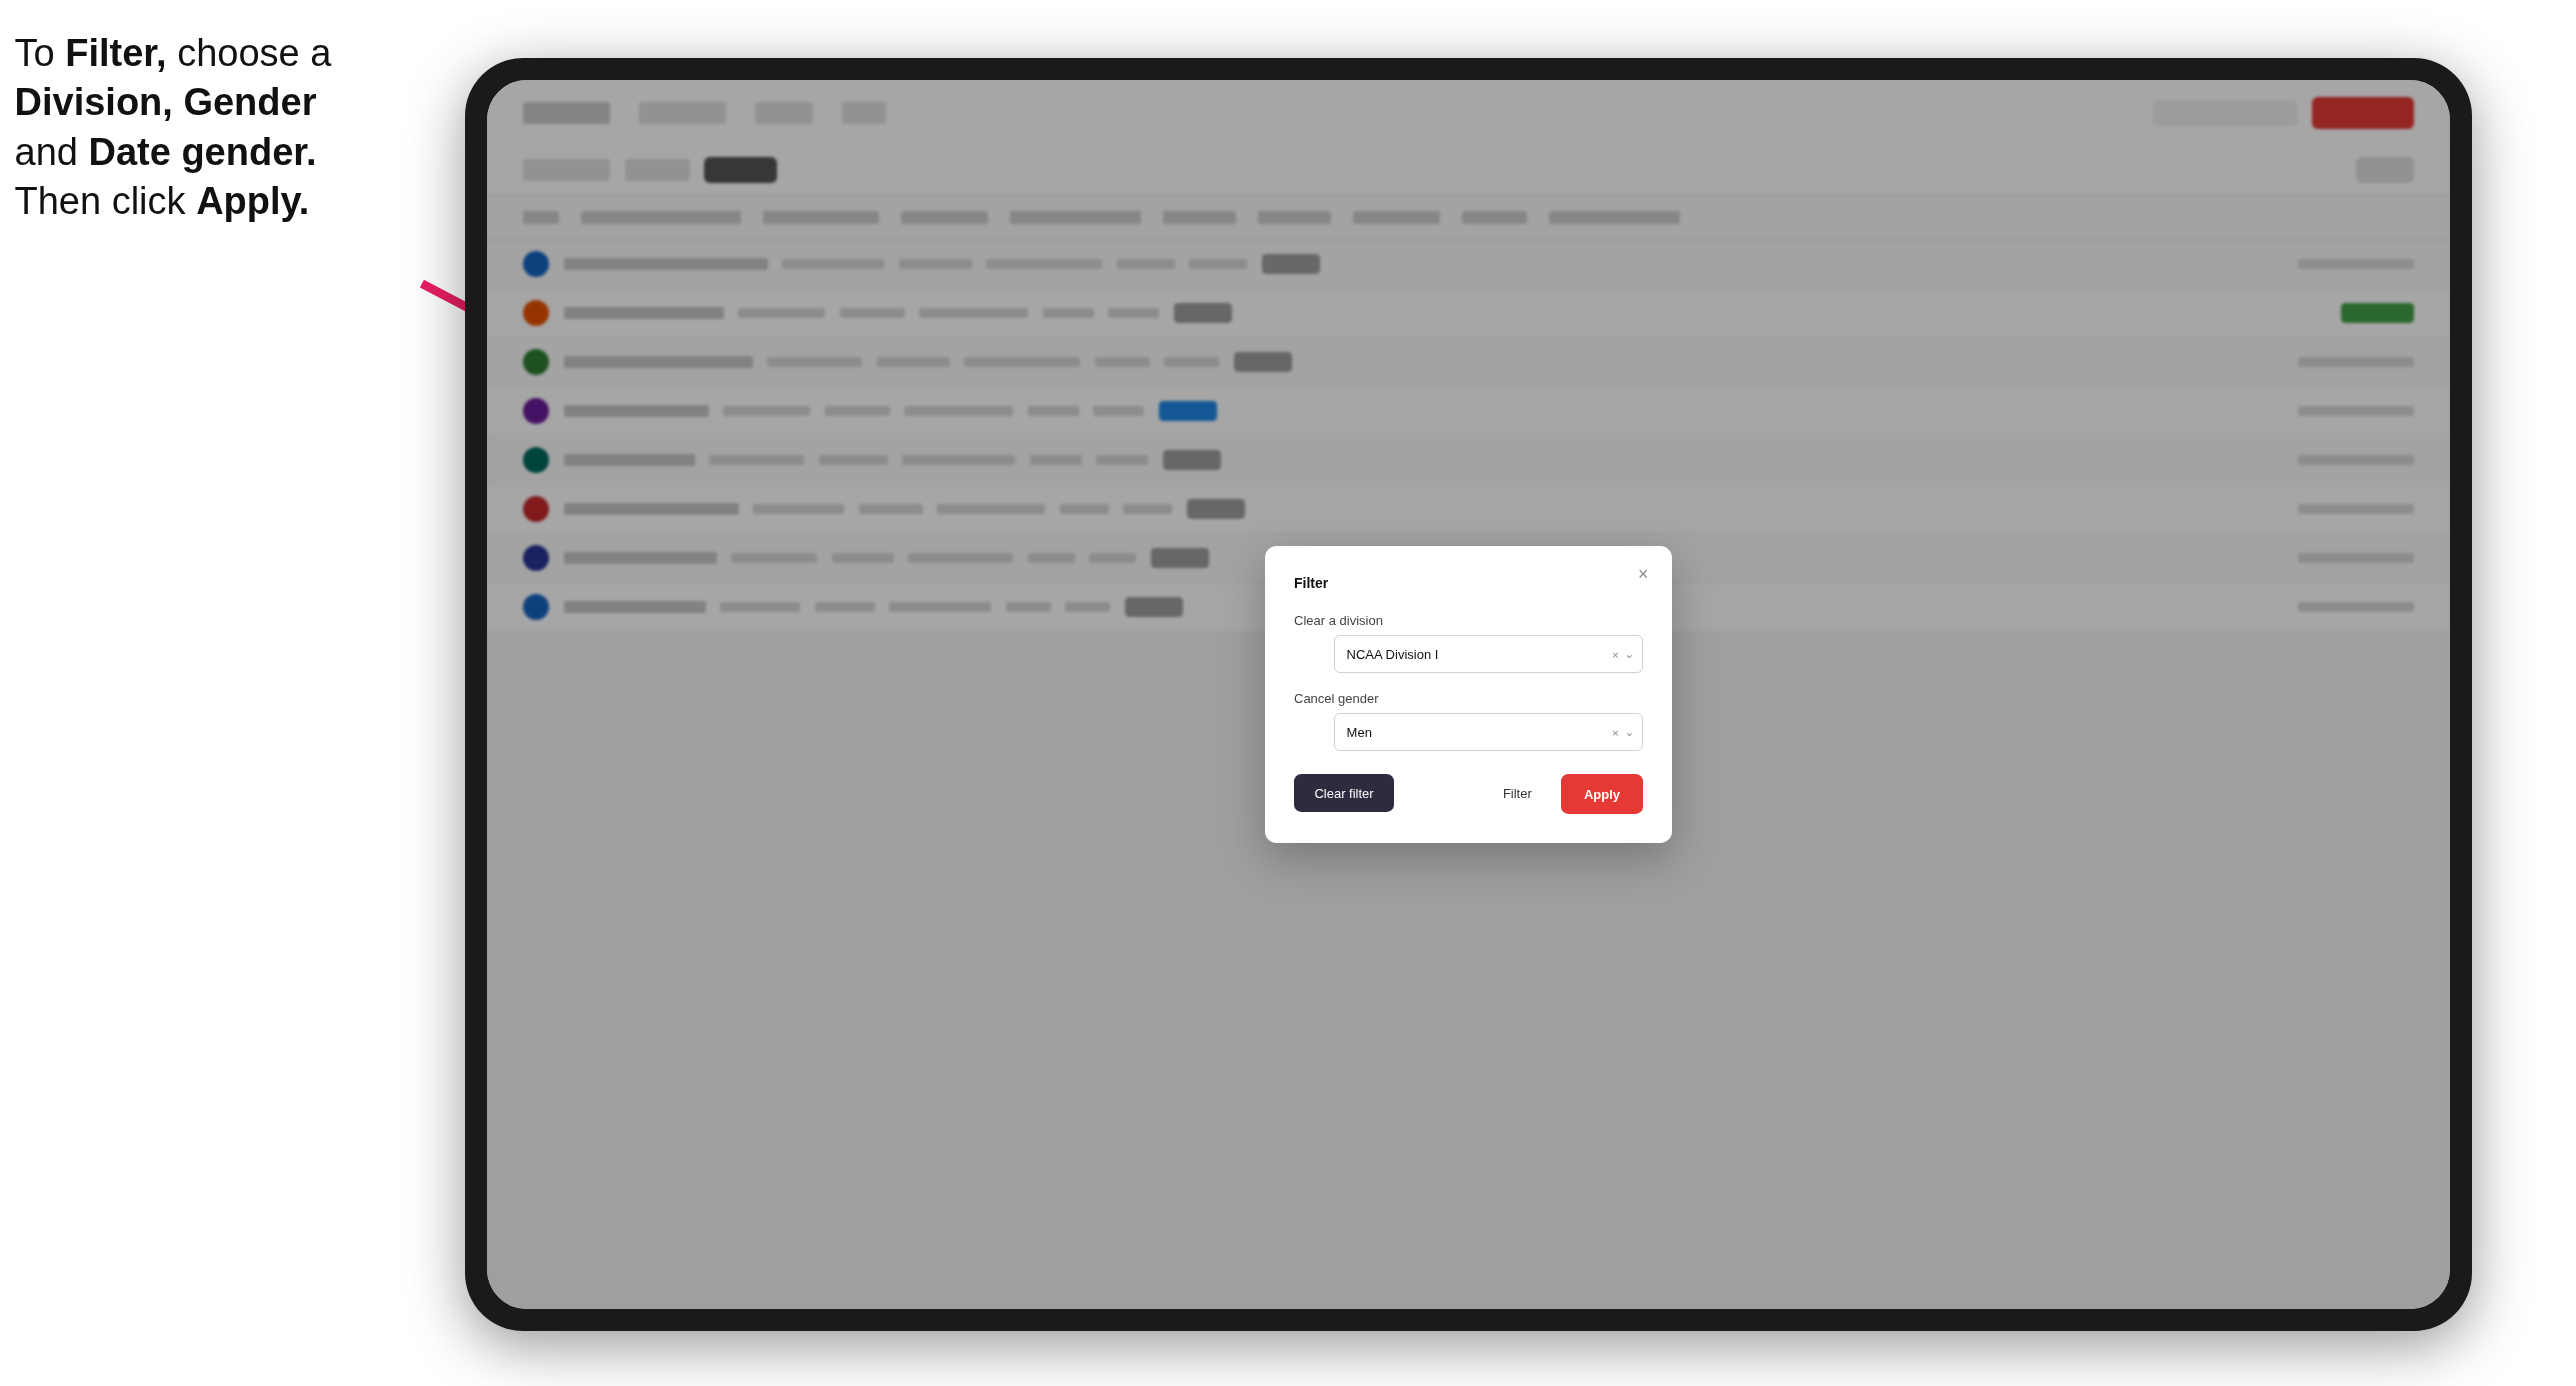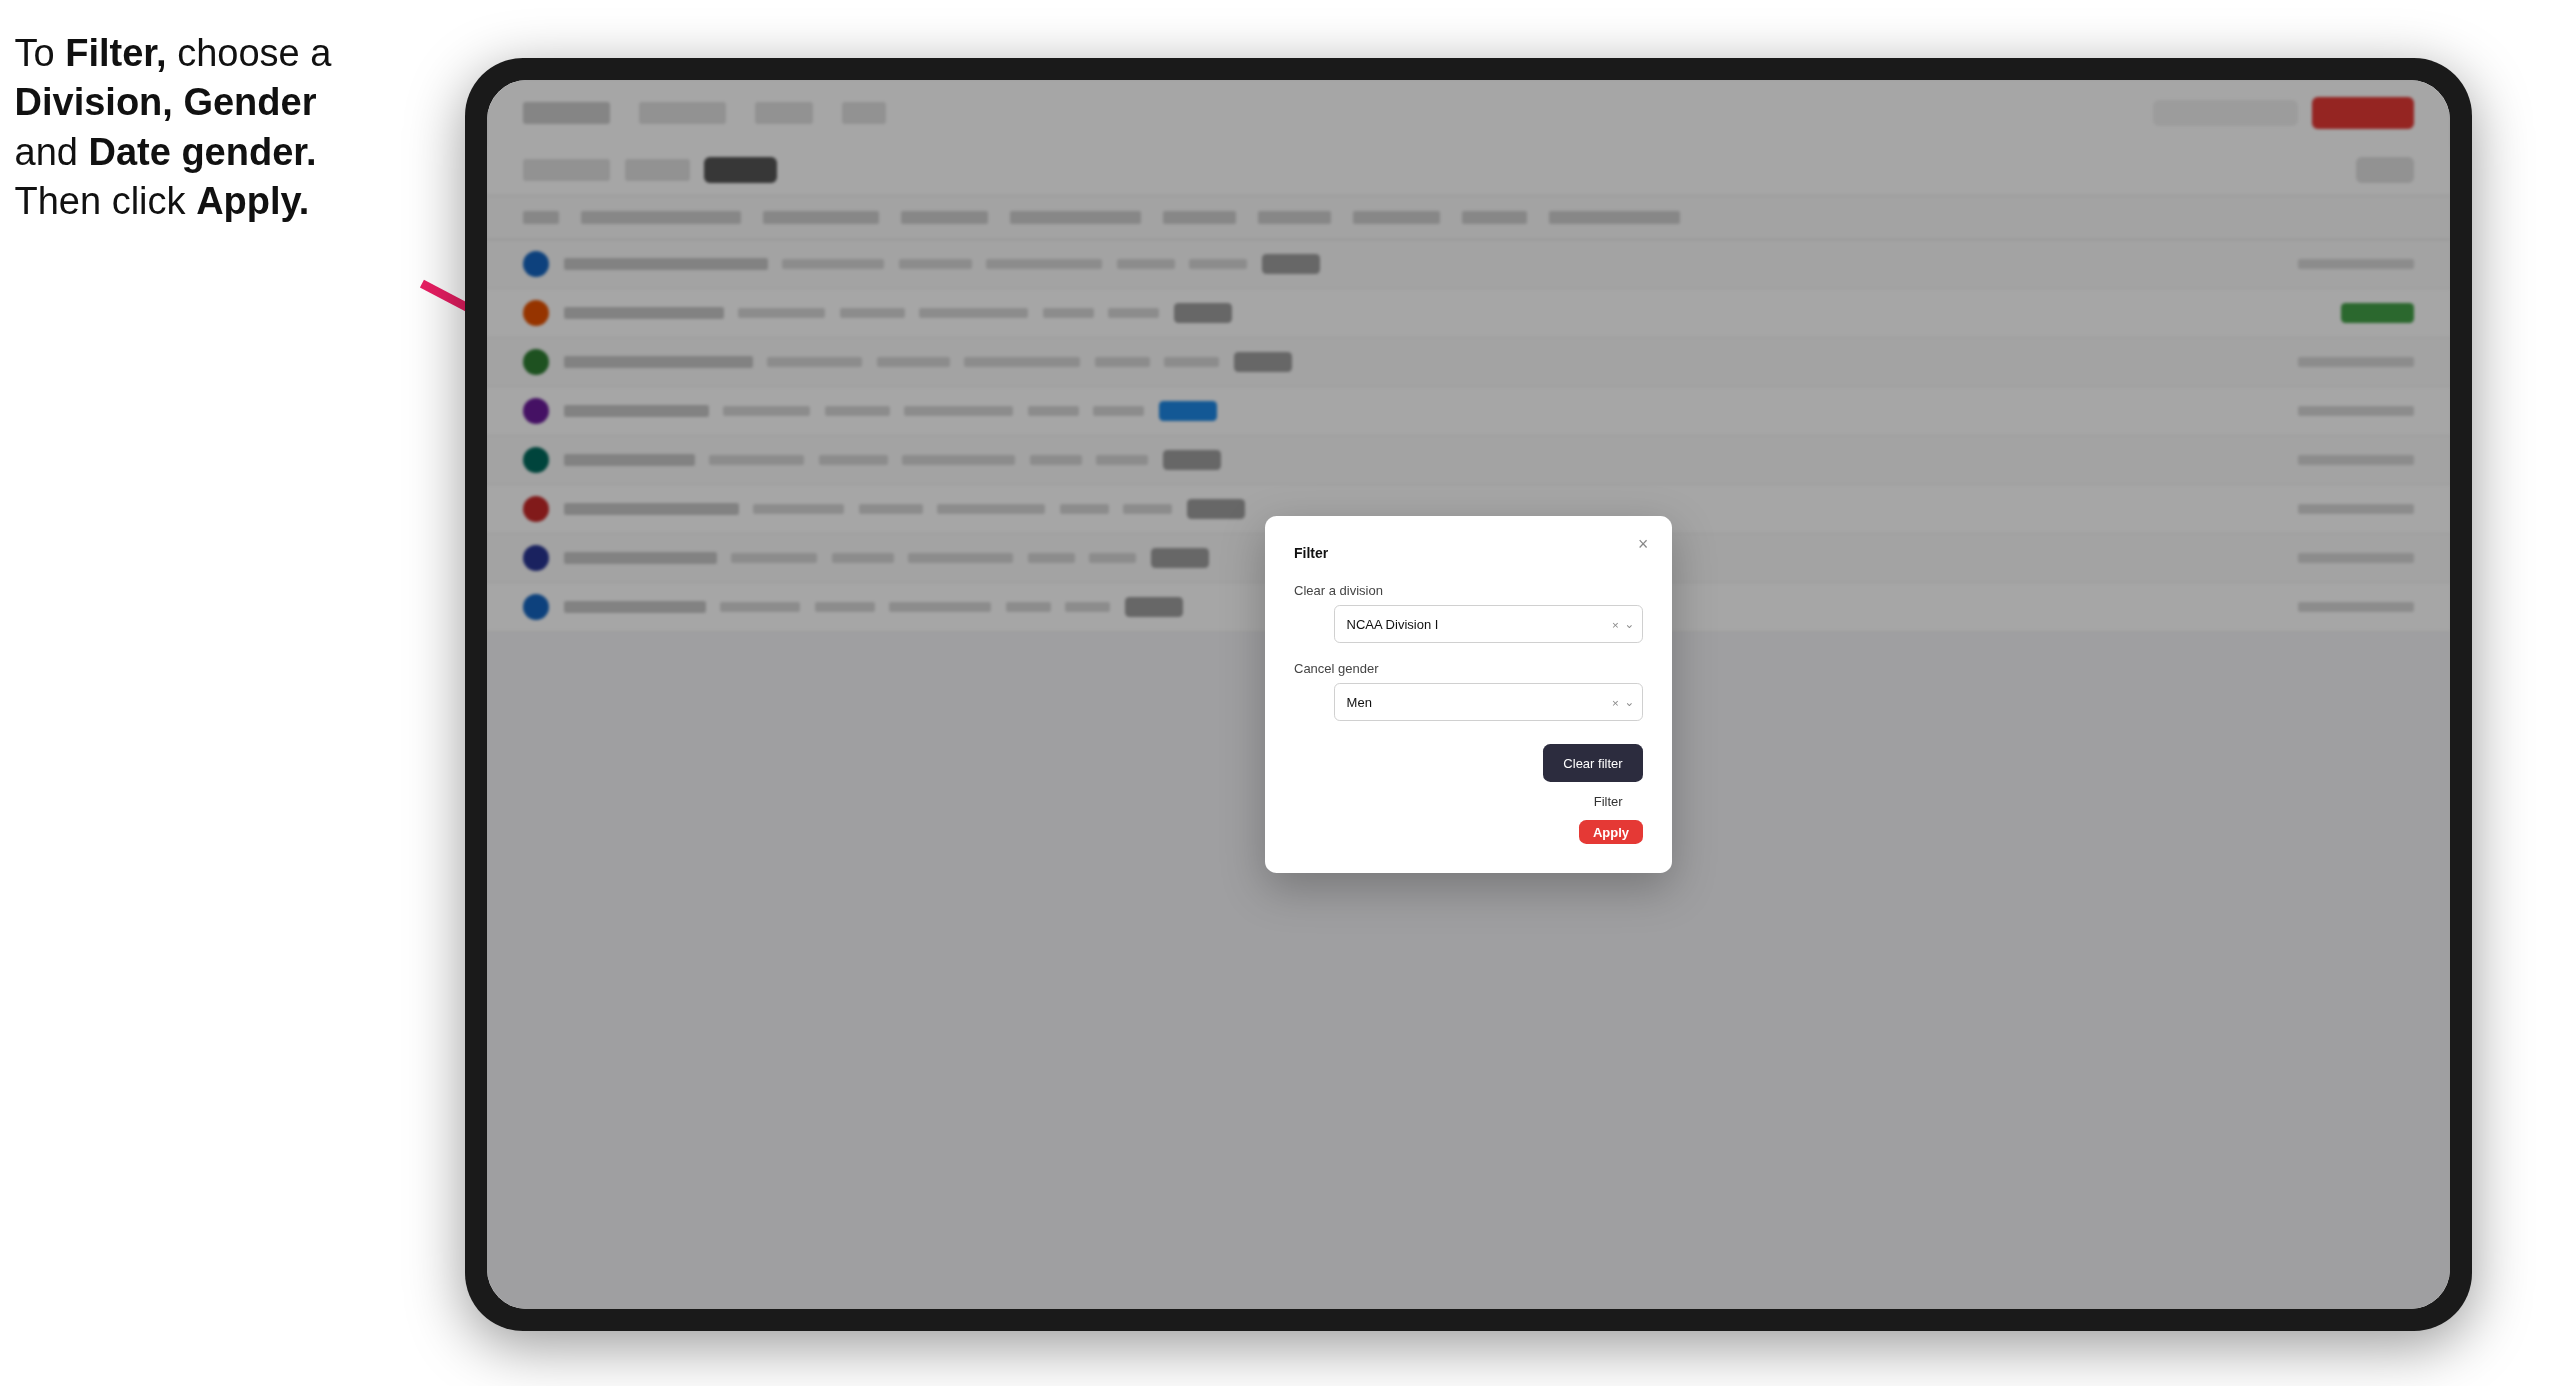--- a/index.html
+++ b/index.html
@@ -312,23 +312,22 @@
       position: absolute;
       left: 10.2px;
       top: 50%;
       transform: translateY(-50%);
       font-size: 14.5px;
       color: #888;
     }
 
     .modal-footer {
       display: flex;
-      align-items: flex-end;
+      align-items: flex-start;
       margin-top: 23px;
-      flex-direction: column;
     }
 
     .btn-clear {
       height: 38px;
       padding: 0 20.4px;
       background: #2c2c3e;
       color: #ffffff;
       border: none;
       border-radius: 7.3px;
       font-size: 13px;
@@ -341,22 +340,22 @@
       height: 38px;
       padding: 0 20.4px;
       background: none;
       border: none;
       font-size: 13px;
       color: #333;
       cursor: pointer;
     }
 
     .btn-apply {
-      height: 24px;
-      padding: 0 14px;
+      height: 40px;
+      padding: 0 23px;
       background: #e53935;
       color: #ffffff;
       border: none;
       border-radius: 7.3px;
       font-size: 13px;
       font-weight: 600;
       cursor: pointer;
       margin-left: 8.7px;
     }
 

